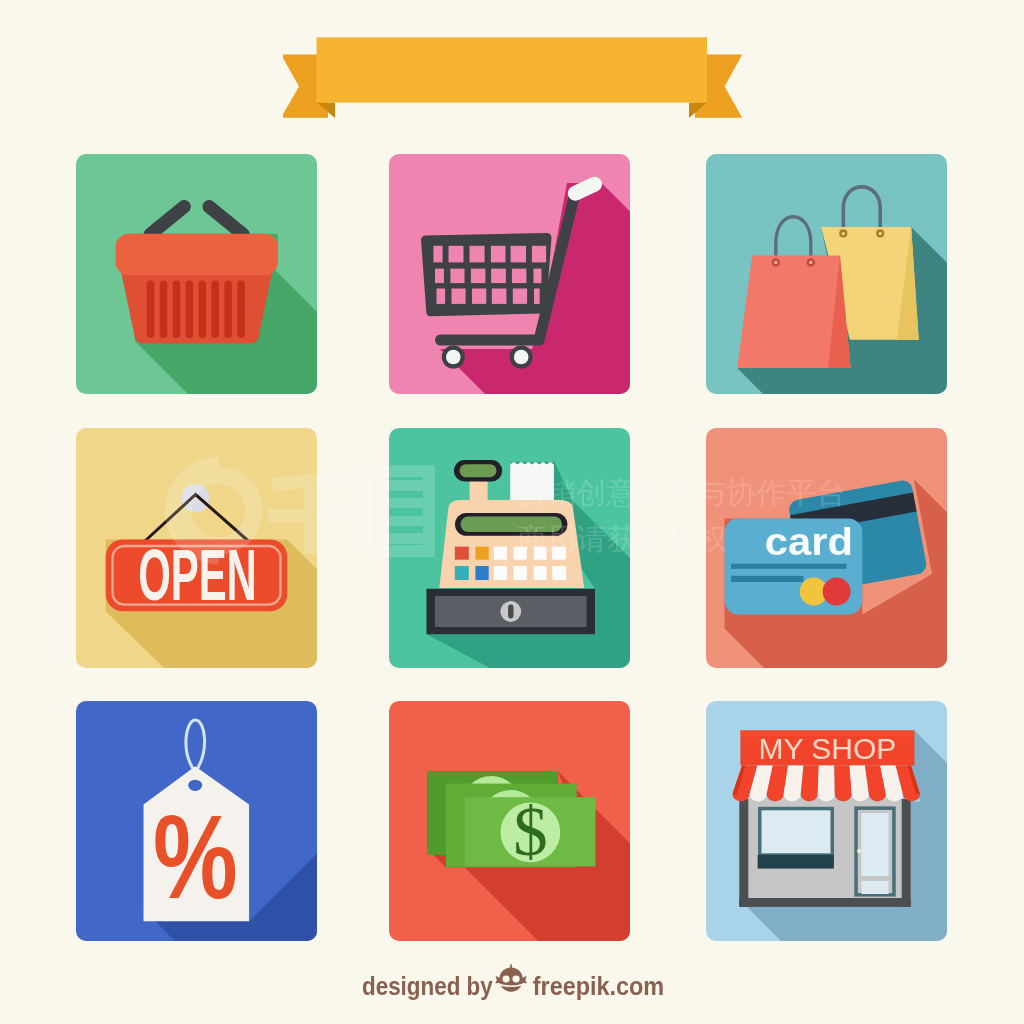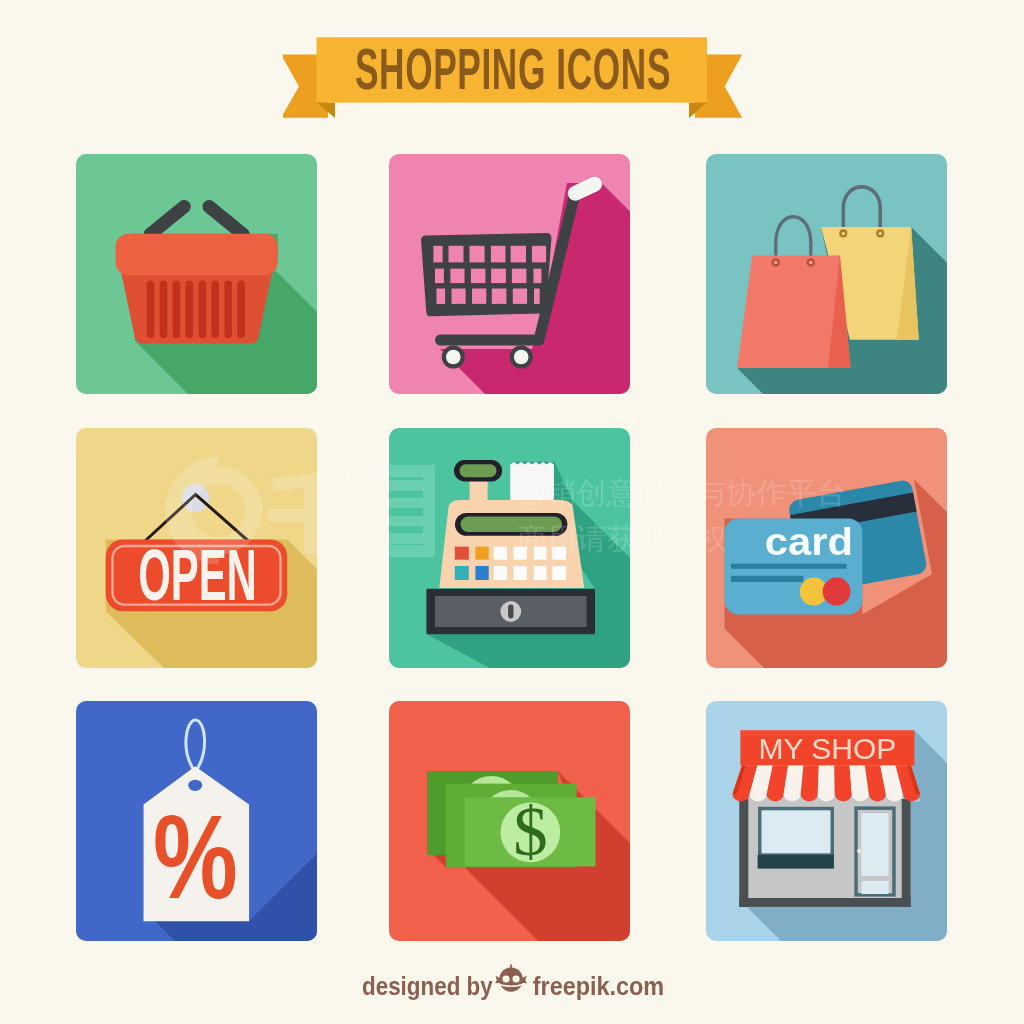--- a/index.html
+++ b/index.html
@@ -25,27 +25,20 @@
   <path d="M-2 30.4 L45 30.4 L45 93.7 L-2 93.7 L16 62.6 Z" fill="#EDA01F"></path>
 
   <path d="M459.2 30.6 L412 30.6 L412 93.7 L459.2 93.7 L441.6 62.6 Z" fill="#EDA01F"></path>
 
   <path d="M33.6 78.6 L52 78.6 L52 94 Z" fill="#C8870F"></path>
 
   <path d="M424 78.6 L406 78.6 L406 94 Z" fill="#C8870F"></path>
 
   <rect x="33.6" y="13.3" width="390.4" height="65.3" fill="#F6B430"></rect>
 </svg>
-<div class="banner-text">
-  <svg viewBox="0 0 460 96" width="460" height="96">
-    <g transform="translate(230,0) scale(0.608,1)">
-      <text x="0" y="65" text-anchor="middle" font-family="'Liberation Sans',sans-serif" font-size="58" font-weight="bold" fill="#8A5A1C" letter-spacing="1">SHOPPING ICONS</text>
-    </g>
-  </svg>
-</div>
 
 <svg class="tile c0 r0" viewBox="0 0 241 240">
   <defs>
         <clipPath id="clipT1">
           <rect x="0" y="0" width="241" height="240" rx="10"></rect>
         </clipPath>
       </defs>
   <g clip-path="url(#clipT1)">
     <rect x="0" y="0" width="241" height="240" fill="#6CC795"></rect>
     <path d="M130.5 47.5 L241 158 L241 240 L112 240 L58.8 186.8 L58.8 79.7 L201.7 79.7 L201.7 110 Z" fill="#46A768"></path>

